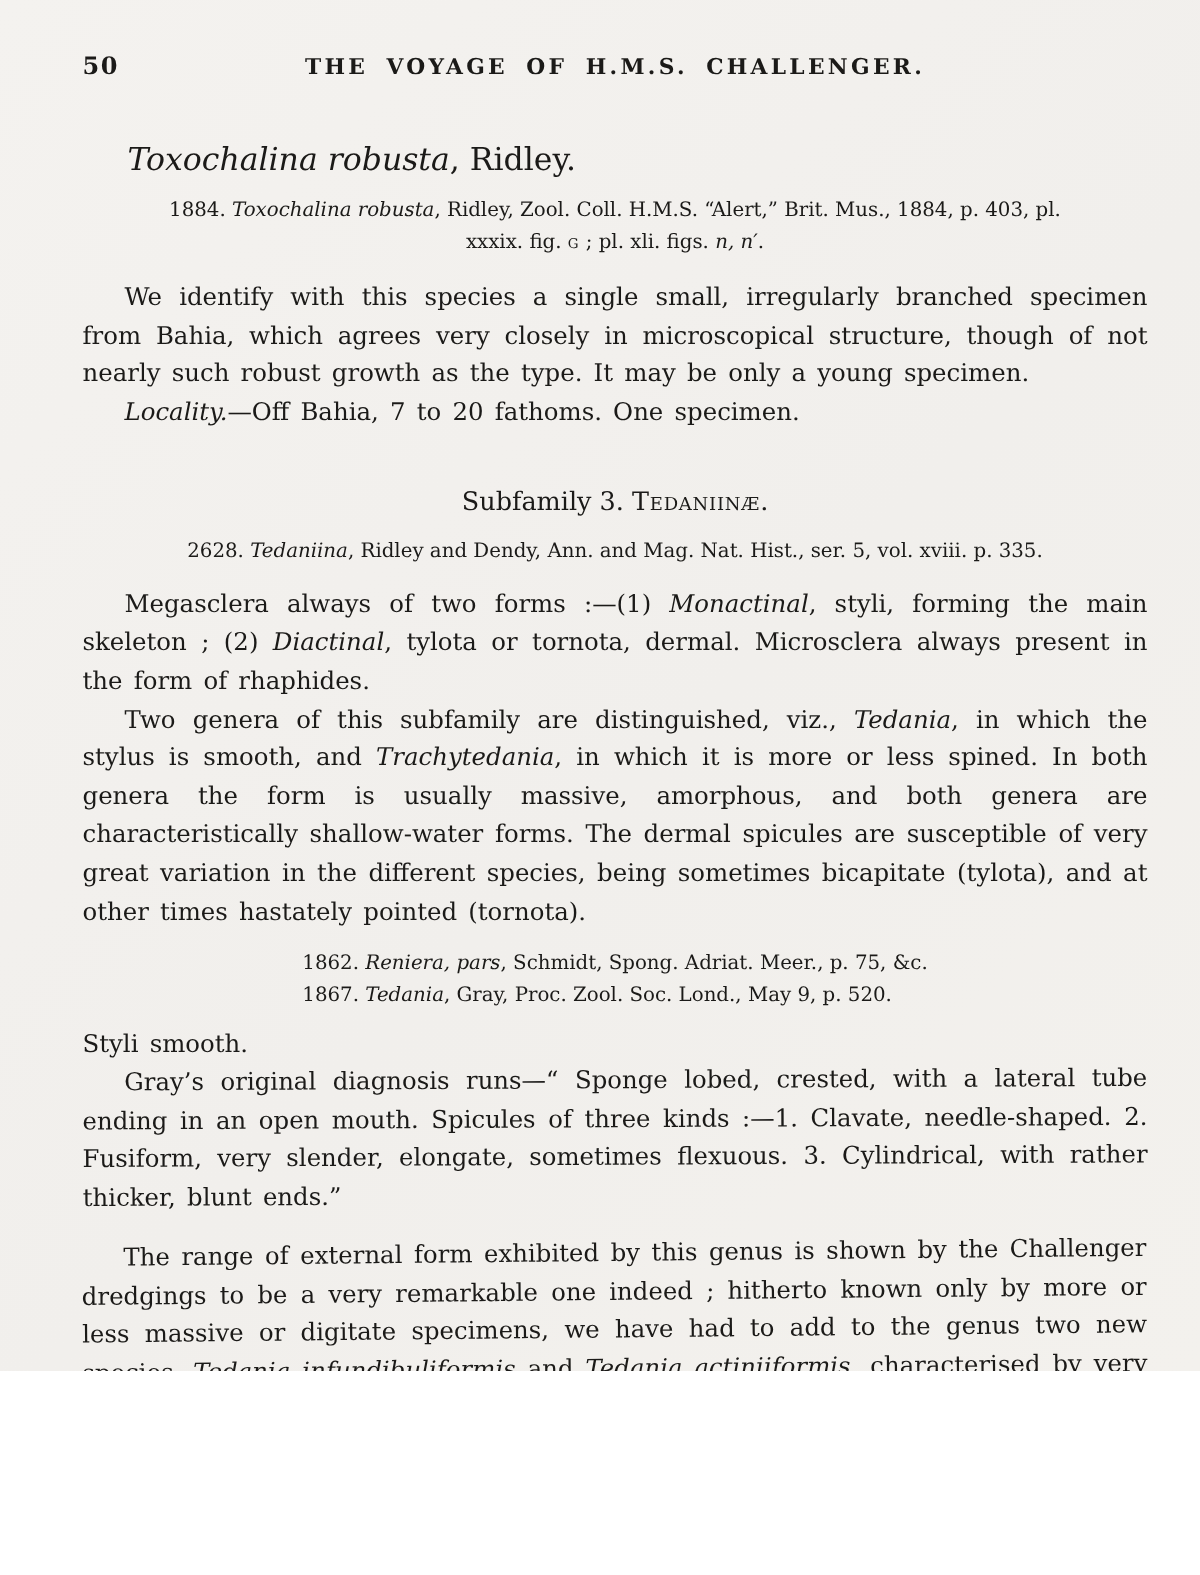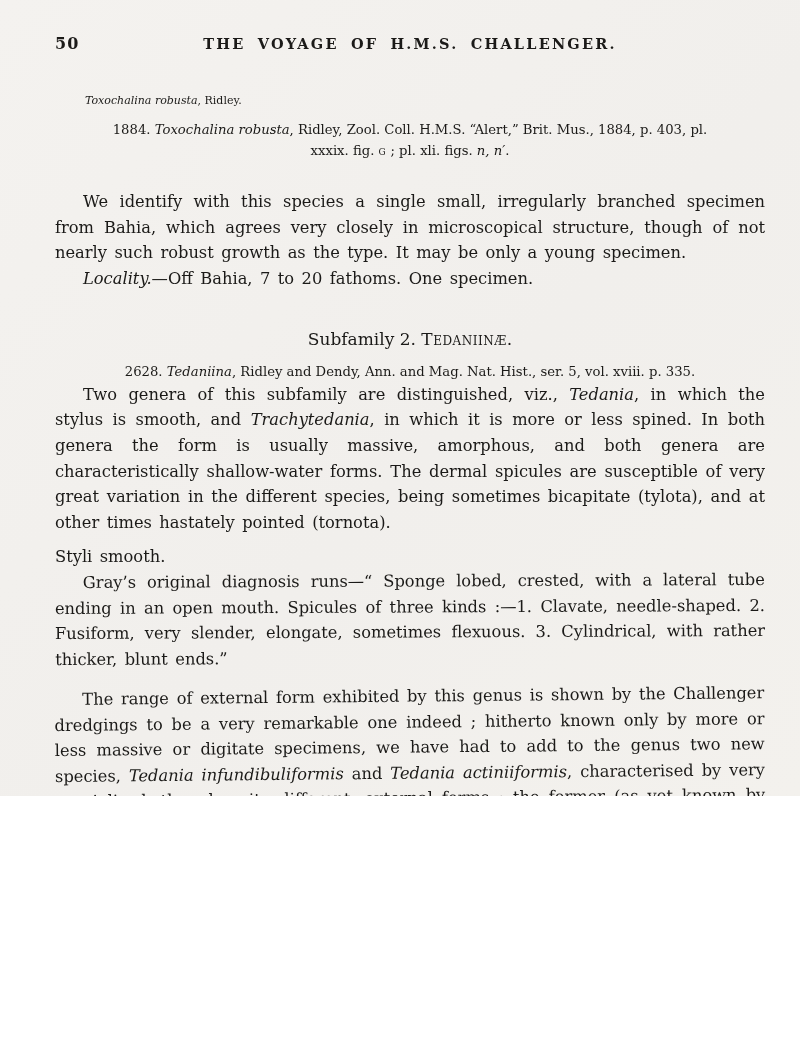--- a/index.html
+++ b/index.html
@@ -1,19 +1,19 @@
 <!DOCTYPE html>
 <html><head>
 <meta charset="utf-8">
 <style>
   html, body { margin: 0; padding: 0; }
   .page {
     position: relative;
     width: 800px;
-    height: 796px;
+    height: 914px;
     box-sizing: border-box;
     background: linear-gradient(135deg, #f4f2ef 0%, #f1efec 55%, #f3f1ed 100%);
     color: #1b1a18;
     font-family: "DejaVu Serif", "Liberation Serif", serif;
     padding: 34px 35px 0 55px;
     overflow: hidden;
   }
   
   .running-head {
     position: relative;
@@ -29,21 +29,21 @@
   }
   .running-title {
     font-size: 14.5px;
     font-weight: bold;
     letter-spacing: 2.2px;
     word-spacing: 5px;
   }
   
   .species-heading {
     margin: 40px 0 0 30px;
-    font-size: 11px;
+    font-size: 21px;
     font-weight: normal;
   }
   .center-heading {
     text-align: center;
     font-weight: normal;
     margin: 0;
   }
   .subfamily-heading { margin-top: 37px; font-size: 17px; }
   .genus-heading { margin-top: 31px; font-size: 18.5px; }
   .sc { font-variant: small-caps; letter-spacing: 0.5px; }
@@ -61,21 +61,21 @@
   .citation-centered .cit-lines { text-align: center; }
   
   .para {
     margin: 0;
     font-size: 16.3px;
     line-height: 25.6px;
     text-align: justify;
     word-spacing: 0.14em;
   }
   .indent { text-indent: 28px; }
-  .mt-first { margin-top: 28px; }
+  .mt-first { margin-top: 13px; }
   .mt-sec { margin-top: 12px; }
   .mt-small { margin-top: 9px; }
   .mt-range { margin-top: 15px; }
   .it { font-style: italic; }
   .tilt-1 { transform: rotate(-0.25deg); transform-origin: left center; }
   .tilt-2 { transform: rotate(-0.55deg); transform-origin: left center; }
 </style>
 </head>
 <body>
 
@@ -93,32 +93,39 @@
       <div><span>1884. </span><i class="it">Toxochalina robusta</i><span>, Ridley, Zool. Coll. H.M.S. “Alert,” Brit. Mus., 1884, p. 403, pl.</span></div>
       <div><span>xxxix. fig. </span><span class="sc">g</span><span> ; pl. xli. figs. </span><i class="it">n, n′</i><span>.</span></div>
     </div>
   </div>
 
   <p class="para indent mt-first">We identify with this species a single small, irregularly branched specimen from Bahia, which agrees very closely in microscopical structure, though of not nearly such robust growth as the type.  It may be only a young specimen.</p>
 
   <p class="para indent"><i class="it">Locality.</i><span>—Off Bahia, 7 to 20 fathoms.  One specimen.</span></p>
 
 
-  <h2 class="center-heading subfamily-heading"><span>Subfamily 2. </span><span class="sc">Tedaniinæ</span><span>.</span></h2>
+  <h2 class="center-heading subfamily-heading"><span>Subfamily 3. </span><span class="sc">Tedaniinæ</span><span>.</span></h2>
 
   <div class="citation-block citation-centered">
     <div class="cit-lines">
       <div><span>2628. </span><i class="it">Tedaniina</i><span>, Ridley and Dendy, Ann. and Mag. Nat. Hist., ser. 5, vol. xviii. p. 335.</span></div>
     </div>
   </div>
 
+  <p class="para indent mt-sec"><span>Megasclera always of two forms :—(1) </span><i class="it">Monactinal</i><span>, styli, forming the main skeleton ; (2) </span><i class="it">Diactinal</i><span>, tylota or tornota, dermal.  Microsclera always present in the form of rhaphides.</span></p>
 
   <p class="para indent"><span>Two genera of this subfamily are distinguished, viz., </span><i class="it">Tedania</i><span>, in which the stylus is smooth, and </span><i class="it">Trachytedania</i><span>, in which it is more or less spined.  In both genera the form is usually massive, amorphous, and both genera are characteristically shallow-water forms.  The dermal spicules are susceptible of very great variation in the different species, being sometimes bicapitate (tylota), and at other times hastately pointed (tornota).</span></p>
 
 
+  <div class="citation-block">
+    <div class="cit-lines">
+      <div><span>1862. </span><i class="it">Reniera, pars</i><span>, Schmidt, Spong. Adriat. Meer., p. 75, &amp;c.</span></div>
+      <div><span>1867. </span><i class="it">Tedania</i><span>, Gray, Proc. Zool. Soc. Lond., May 9, p. 520.</span></div>
+    </div>
+  </div>
 
   <p class="para mt-small">Styli smooth.</p>
 
   <p class="para indent tilt-1">Gray’s original diagnosis runs—“ Sponge lobed, crested, with a lateral tube ending in an open mouth.  Spicules of three kinds :—1. Clavate, needle-shaped.  2. Fusiform, very slender, elongate, sometimes flexuous.  3. Cylindrical, with rather thicker, blunt ends.”</p>
 
   <p class="para indent mt-range tilt-2"><span>The range of external form exhibited by this genus is shown by the Challenger dredgings to be a very remarkable one indeed ; hitherto known only by more or less massive or digitate specimens, we have had to add to the genus two new species, </span><i class="it">Tedania infundibuliformis</i><span> and </span><i class="it">Tedania actiniiformis</i><span>, characterised by very specialised, though quite different, external forms ; the former (as yet known by only one specimen) being funnel-shaped, and the latter “ actiniiform,”</span><span> with oscular projections on the top and a definite zone of pores.</span></p>
 
 </div>
 
 </body></html>

